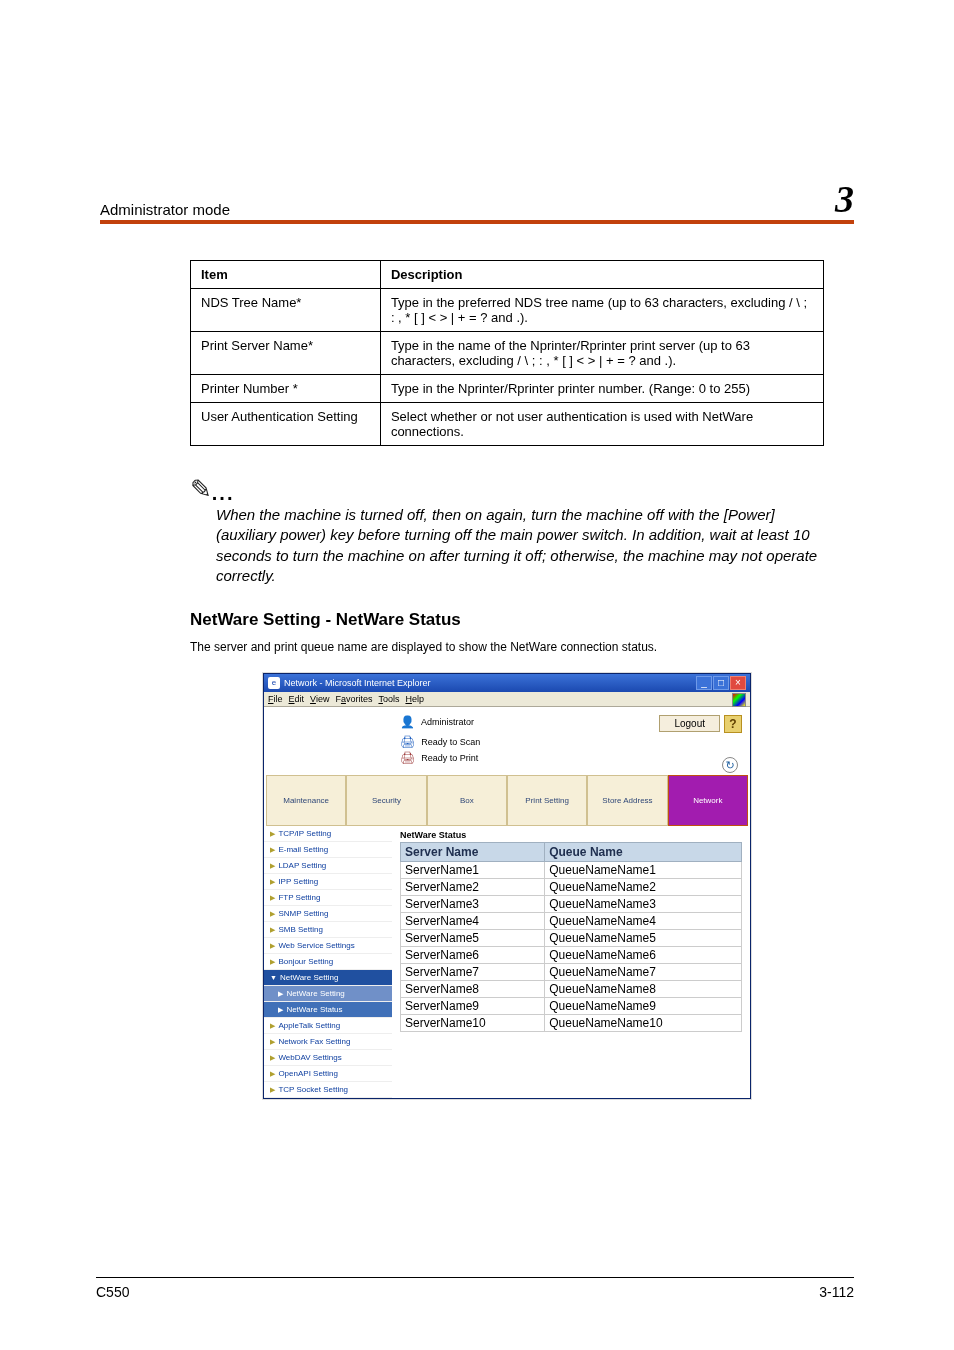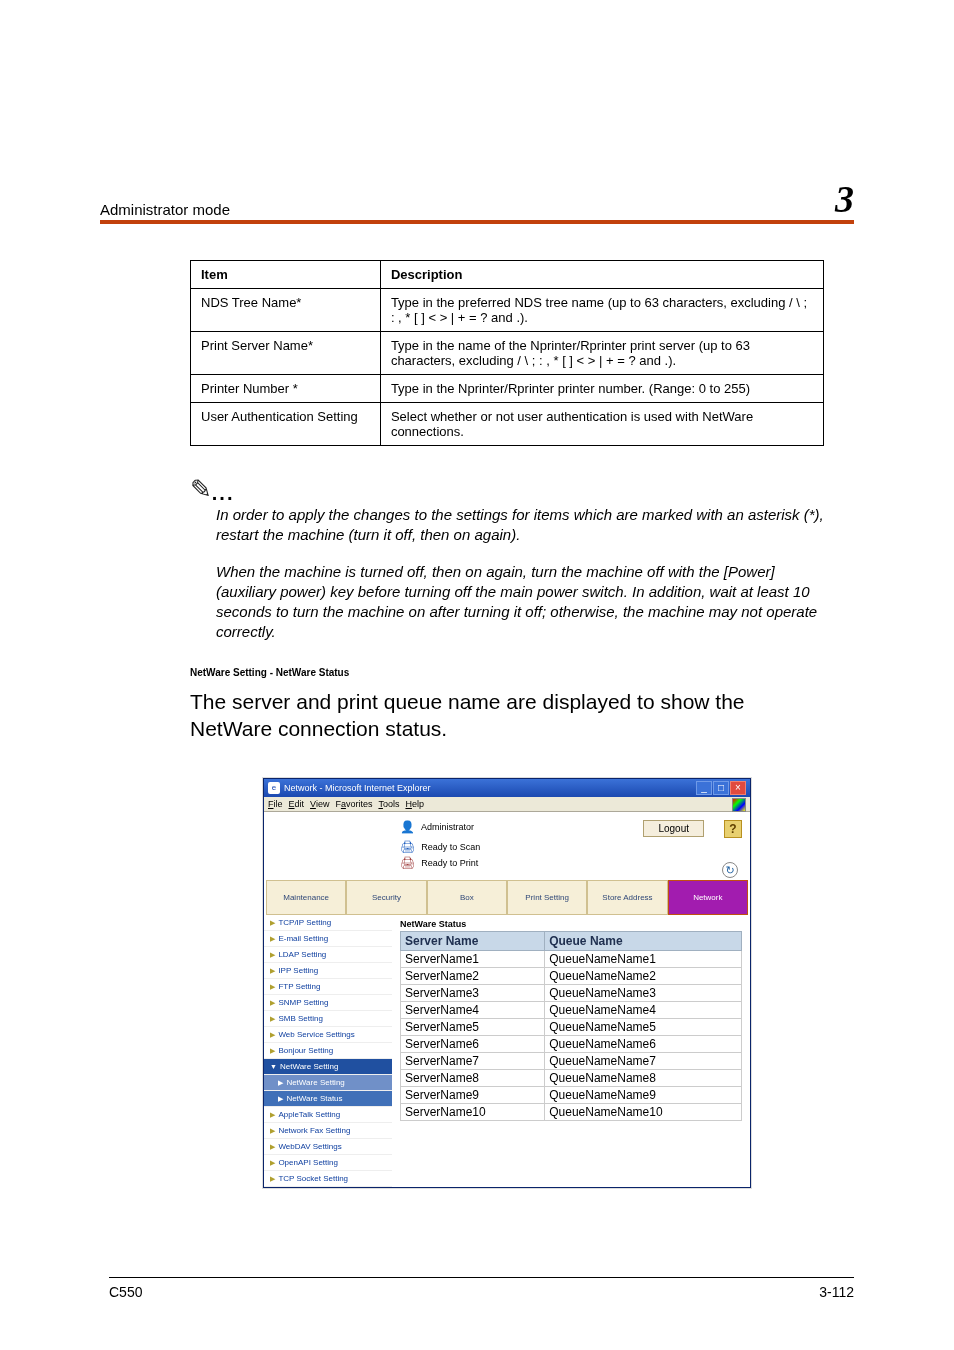--- a/index.html
+++ b/index.html
@@ -10,63 +10,63 @@
   .header-num { font-family: Georgia, 'Times New Roman', serif; font-size: 38px; font-weight: bold; font-style: italic; line-height: 1; }
   .content { padding-left: 90px; padding-right: 30px; }
   table.info { border-collapse: collapse; width: 100%; font-size: 13px; margin-bottom: 28px; }
   table.info th, table.info td { border: 1px solid #000; padding: 6px 10px; text-align: left; vertical-align: top; }
   table.info th { font-weight: bold; background: #fff; }
   .col-item { width: 30%; }
   .reminder-icon { font-size: 26px; font-weight: normal; color: #222; }
   .reminder-dots { font-size: 20px; font-weight: bold; letter-spacing: 2px; vertical-align: bottom; }
   .reminder-label { font-weight: bold; font-size: 14px; margin: 4px 0 6px 26px; }
   .reminder-body { font-style: italic; font-size: 15px; margin: 0 0 16px 26px; line-height: 1.35; }
-  .section-title { font-weight: bold; font-size: 10px; margin: 24px 0 10px 0; }
-  .section-desc { font-size: 21px; margin-bottom: 36px; line-height: 1.3; }
+  .section-title { font-weight: bold; font-size: 17px; margin: 24px 0 10px 0; }
+  .section-desc { font-size: 12px; margin-bottom: 17px; line-height: 1.3; }
   
   .ie-window { width: 488px; margin: 0 auto; border: 1px solid #0a246a; background: #fff; font-size: 9px; box-shadow: 0 0 0 1px #ddd; }
   .ie-titlebar { background: linear-gradient(#3b72d8, #1b49b0); color: #fff; padding: 2px 4px; display: flex; align-items: center; justify-content: space-between; }
   .ie-titlebar .ttl { display: flex; align-items: center; gap: 4px; }
   .ie-icon { width: 12px; height: 12px; background: #fff; display: inline-block; border-radius: 2px; font-size: 8px; color: #1b49b0; text-align: center; line-height: 12px; }
   .wctl { display: flex; gap: 1px; }
   .wctl span { width: 16px; height: 14px; display: inline-block; background: #3b72d8; border: 1px solid #6f9ae8; color: #fff; text-align: center; font-size: 10px; line-height: 12px; }
   .wctl span.close { background: #e04a3f; border: 1px solid #f08070; }
   .ie-menubar { background: #ece9d8; padding: 2px 4px; display: flex; gap: 6px; border-bottom: 1px solid #aca899; color: #000; position: relative; }
   .ie-menubar span u { text-decoration: underline; }
   .ie-flag { position: absolute; right: 4px; top: 1px; width: 14px; height: 14px; background: linear-gradient(135deg,#f00,#0f0,#00f,#ff0); border: 1px solid #888; }
   .app-area { background: #fff; padding: 0; }
   .app-top { display: flex; padding: 8px; align-items: flex-start; }
   .app-brand { width: 128px; }
   .status-area { flex: 1; }
   .status-line { display: flex; align-items: center; gap: 6px; margin-bottom: 2px; }
   .si1 { color: #b07000; font-size: 12px; }
   .si2 { color: #2060c0; font-size: 12px; }
   .si3 { color: #a04040; font-size: 12px; }
-  .logout-area { display: flex; align-items: flex-start; gap: 20px; }
+  .logout-area { display: flex; align-items: flex-start; gap: 4px; }
   .logout-btn { background: #f5eedd; border: 1px solid #b0a070; padding: 2px 14px; font-size: 10px; }
   .help-btn { width: 18px; height: 18px; background: #e8d070; border: 1px solid #b89020; color: #604000; font-weight: bold; text-align: center; font-size: 12px; line-height: 16px; }
   .refresh-icon { width: 16px; height: 16px; border: 1px solid #888; display: inline-block; position: absolute; right: 12px; top: 50px; border-radius: 8px; }
   .refresh-icon::after { content: "↻"; font-size: 11px; color: #2060a0; display: block; text-align: center; line-height: 14px; }
   .tabs { display: flex; margin: 0 2px; }
-  .tab { flex: 1; text-align: center; padding: 12px 2px; font-size: 8px; background: #f6efd8; color: #304878; border: 1px solid #d0c090; }
+  .tab { flex: 1; text-align: center; padding: 20px 2px; font-size: 8px; background: #f6efd8; color: #304878; border: 1px solid #d0c090; }
   .tab.active { background: #a21caf; color: #fff; border: 1px solid #c05010; }
   .app-body { display: flex; }
   .sidebar { width: 128px; font-size: 8px; }
   .sb-item { padding: 3px 6px; color: #1040a0; border-bottom: 1px solid #eee; }
   .sb-item.sel { background: #2050a0; color: #fff; }
   .sb-item.sub { background: #7090c8; color: #fff; padding-left: 14px; }
   .sb-item.subsel { background: #4070b8; color: #fff; padding-left: 14px; }
   .arrow { color: #b0a030; margin-right: 3px; font-size: 7px; }
   .sb-item.sel .arrow, .sb-item.sub .arrow, .sb-item.subsel .arrow { color: #fff; }
   .main-pane { flex: 1; padding: 4px 8px 40px 8px; }
   .pane-title { font-weight: bold; font-size: 9px; margin-bottom: 2px; }
   table.nw { width: 100%; border-collapse: collapse; font-size: 12px; }
   table.nw th { background: #c8d8e8; border: 1px solid #a0b0c0; padding: 2px 4px; text-align: left; color: #203050; }
   table.nw td { border: 1px solid #ccc; padding: 1px 4px; }
-  .footer { position: absolute; bottom: 50px; left: 109px; right: 100px; display: flex; justify-content: space-between; font-size: 14px; border-top: 1px solid #000; padding-top: 6px; }
+  .footer { position: absolute; bottom: 50px; left: 96px; right: 100px; display: flex; justify-content: space-between; font-size: 14px; border-top: 1px solid #000; padding-top: 6px; }
 </style>
 </head>
 <body>
 
 <div class="page">
   <div class="header">
     <div class="header-title">Administrator mode</div>
     <div class="header-num">3</div>
   </div>
 
@@ -92,21 +92,20 @@
       <tr>
             <td>User Authentication Setting</td>
             <td>Select whether or not user authentication is used with NetWare connections.</td>
           </tr>
     </tbody>
       </table>
 
     <div>
       <span class="reminder-icon">✎</span><span class="reminder-dots">...</span>
     </div>
-    <div class="reminder-body">In order to apply the changes to the settings for items which are marked with an asterisk (*), restart the machine (turn it off, then on again).</div>
     <div class="reminder-body">When the machine is turned off, then on again, turn the machine off with the [Power] (auxiliary power) key before turning off the main power switch. In addition, wait at least 10 seconds to turn the machine on after turning it off; otherwise, the machine may not operate correctly.</div>
 
     <div class="section-title">NetWare Setting - NetWare Status</div>
     <div class="section-desc">The server and print queue name are displayed to show the NetWare connection status.</div>
 
     <div class="ie-window">
       <div class="ie-titlebar">
         <div class="ttl">
           <span class="ie-icon">e</span>
           <span>Network - Microsoft Internet Explorer</span>

